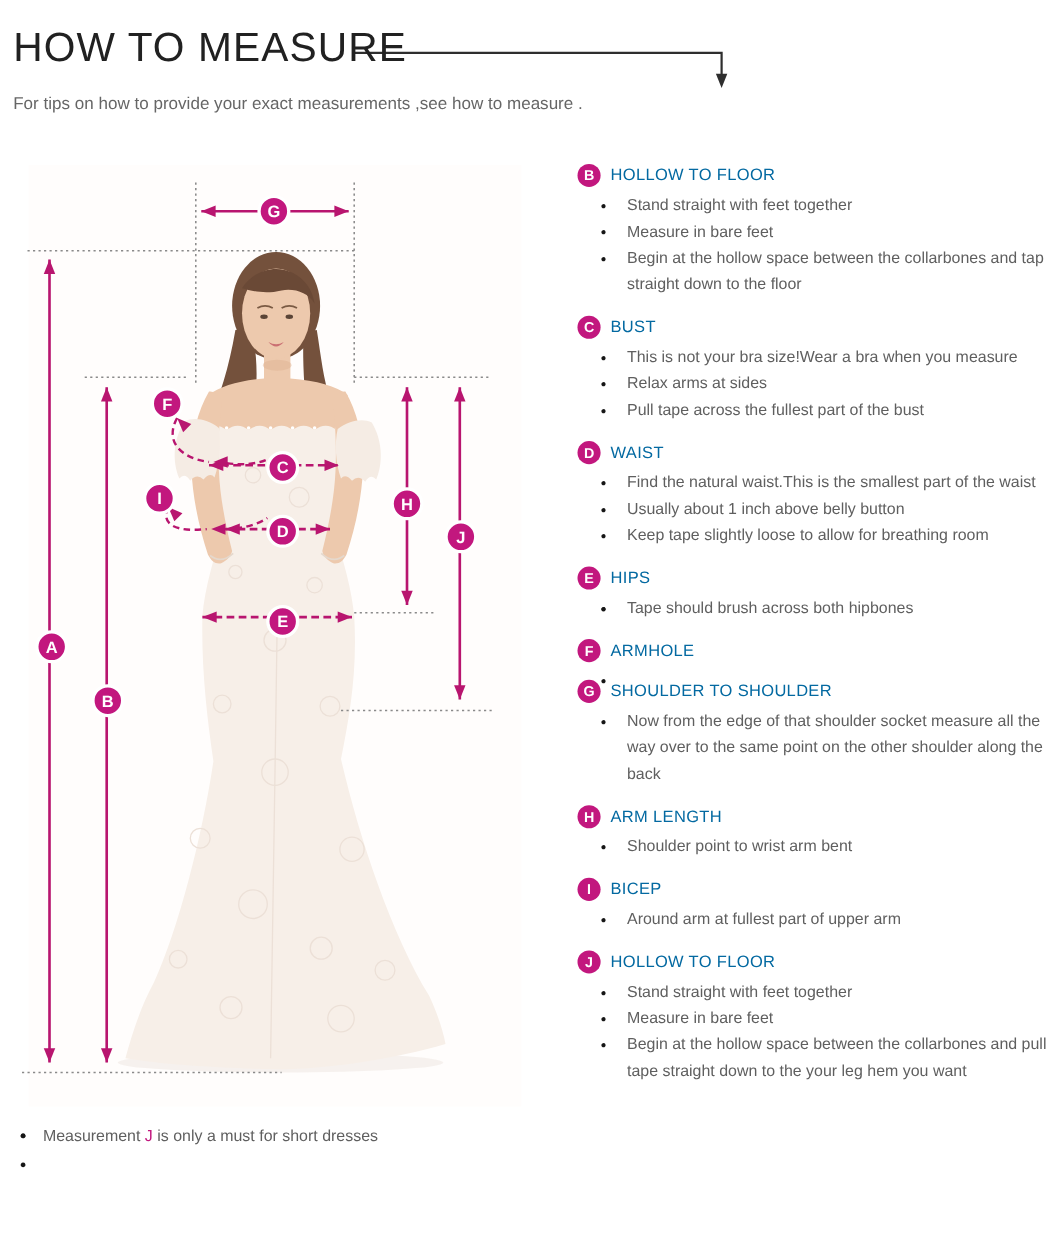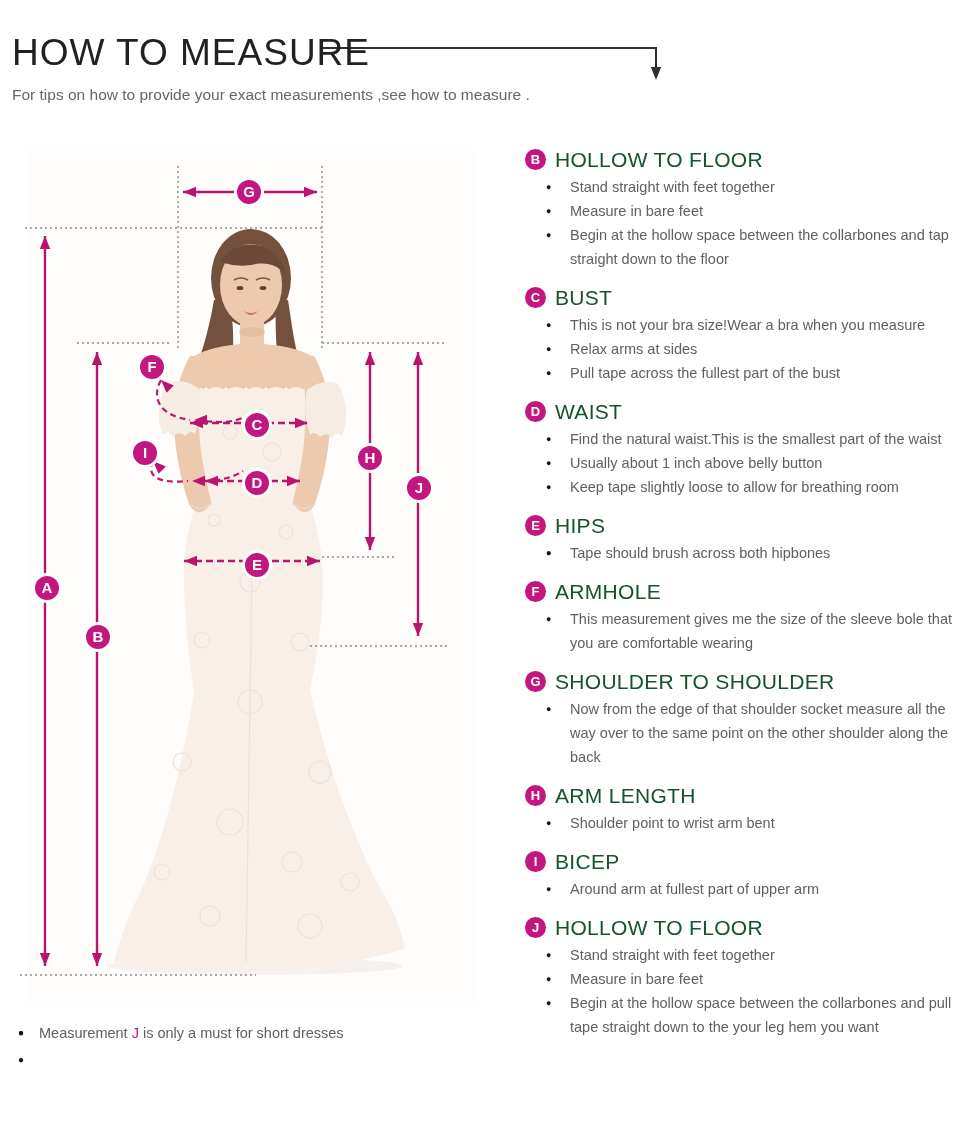--- a/index.html
+++ b/index.html
@@ -4,33 +4,33 @@
 <style>
   html,body{margin:0;padding:0;background:#fff;}
   body{
     width:960px;height:1135px;position:relative;overflow:hidden;
     font-family:"Liberation Sans","DejaVu Sans",sans-serif;
     -webkit-font-smoothing:antialiased;
   }
   #fig{position:absolute;left:0;top:0;z-index:0;pointer-events:none;}
   .layer{position:absolute;z-index:1;}
   .title{
-    left:12px;top:32px;font-size:37px;letter-spacing:1px;color:#212121;
+    left:12px;top:22px;font-size:37px;letter-spacing:1px;color:#212121;
     white-space:nowrap;
   }
   .intro{left:12px;top:82px;font-size:15.5px;line-height:25px;color:#666;white-space:nowrap;}
   .rightcol{left:525px;top:149px;width:432px;}
   .section{margin:0 0 16px 0;}
   .sec-head{display:flex;align-items:center;height:21px;margin-bottom:5px;}
   .badge{
     width:21px;height:21px;border-radius:50%;background:var(--accent,#c2177e);
     color:#fff;font-size:13px;font-weight:bold;display:flex;align-items:center;
     justify-content:center;flex:0 0 21px;
   }
-  .sec-title{margin-left:9px;font-size:21px;color:#14532d;letter-spacing:.3px;white-space:nowrap;}
+  .sec-title{margin-left:9px;font-size:15px;color:#0369a1;letter-spacing:.3px;white-space:nowrap;}
   ul.bullets,ul.notelist{list-style:none;margin:0;padding:0;}
   ul.bullets li{
     position:relative;padding-left:45px;font-size:14.5px;color:#5f5f5f;
     line-height:24px;
   }
   ul.bullets .dot{position:absolute;left:21px;top:0;font-size:9px;color:#161616;line-height:24px;}
   .notes{left:20px;top:1019px;width:452px;}
   ul.notelist li{
     position:relative;padding-left:19px;font-size:14.5px;color:#5f5f5f;line-height:26px;
     margin-bottom:1px;
@@ -257,21 +257,21 @@
   <li><span class="dot">●</span><span class="bt">Tape should brush across both hipbones</span></li>
 </ul>
   </div>
 
   <div class="section">
     <div class="sec-head">
       <span class="badge">F</span>
       <span class="sec-title">ARMHOLE</span>
     </div>
     <ul class="bullets">
-  <li><span class="dot">●</span><span class="bt">This measurement gives me the size of the sleeve bole that you are comfortable wearing</span></li>
+  <li><span class="dot">●</span></li>
 </ul>
   </div>
 
   <div class="section">
     <div class="sec-head">
       <span class="badge">G</span>
       <span class="sec-title">SHOULDER TO SHOULDER</span>
     </div>
     <ul class="bullets">
   <li><span class="dot">●</span><span class="bt">Now from the edge of that shoulder socket measure all the way over to the same point on the other shoulder along the back</span></li>

